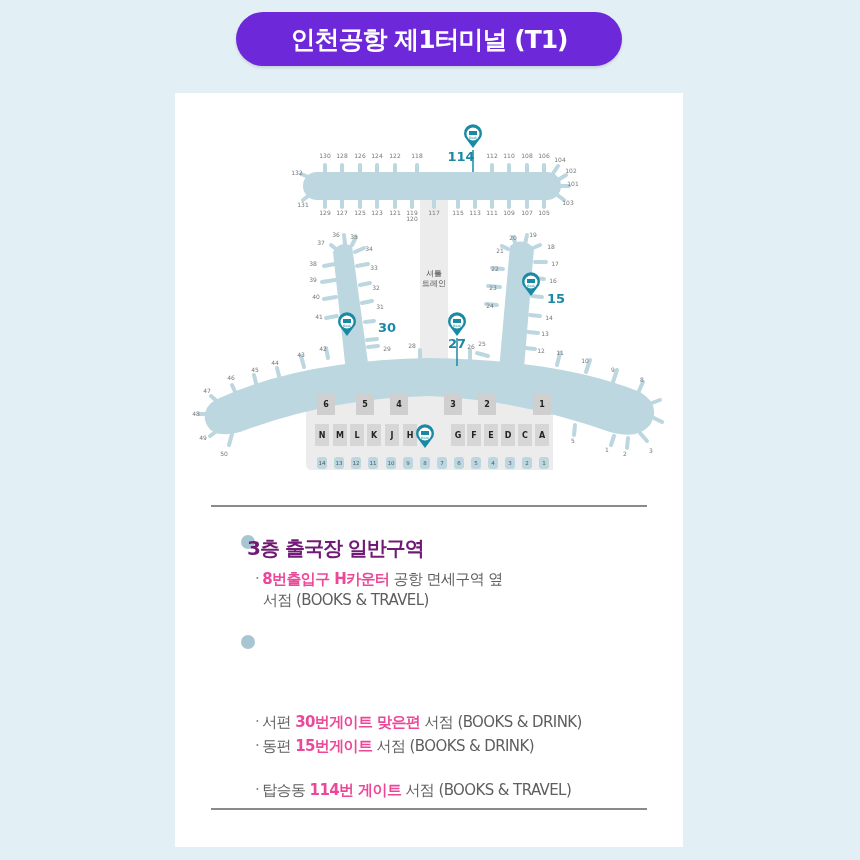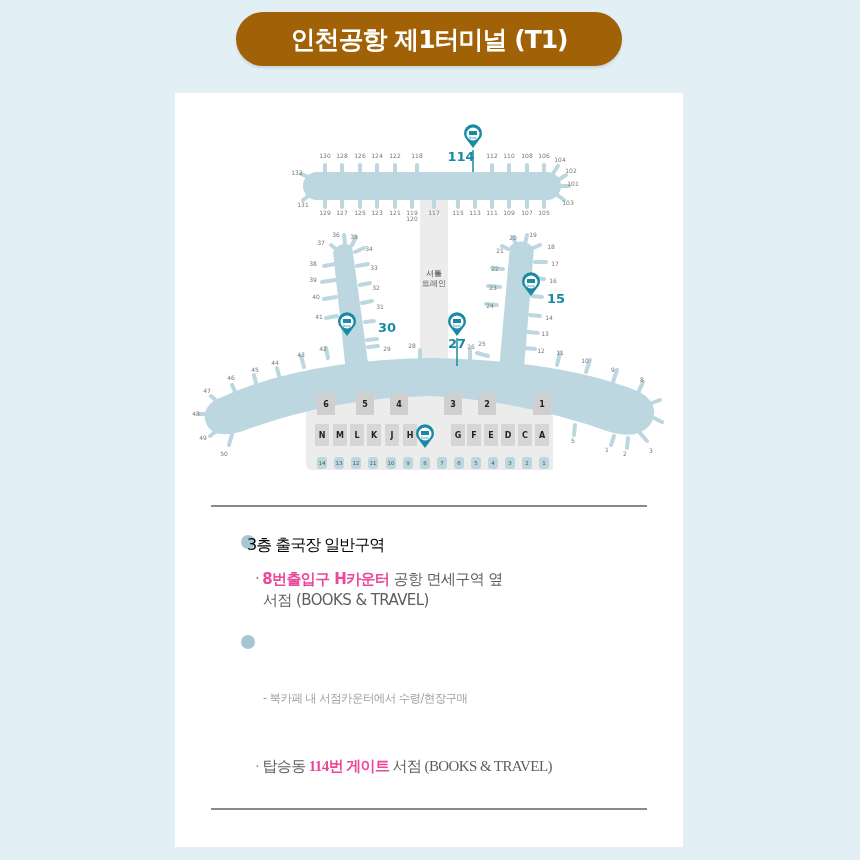--- a/index.html
+++ b/index.html
@@ -8,21 +8,21 @@
     background: #e2f0f5;
     position: relative;
     overflow: hidden;
     font-family: "DejaVu Sans", "Liberation Sans", sans-serif;
   }
   .title-pill {
     position: absolute;
     left: 236px; top: 12px;
     width: 386px; height: 54px;
     border-radius: 27px;
-    background: #a16207;
+    background: #6d28d9;
     box-shadow: 0 2px 3px rgba(0,0,0,0.12);
     color: #ffffff;
     display: flex; align-items: center; justify-content: center;
     font-size: 25px; font-weight: bold;
     letter-spacing: -1px;
   }
   .card {
     position: absolute;
     left: 175px; top: 93px;
     width: 508px; height: 754px;
@@ -30,22 +30,22 @@
   }
   .map { position: absolute; left: 0; top: 0; }
   .divider {
     position: absolute;
     left: 36px; width: 436px;
     height: 2px; background: #8a8a8a;
   }
   .section-head {
     position: absolute;
     left: 72px;
-    font-size: 16px; font-weight: normal;
-    color: #000000;
+    font-size: 20px; font-weight: bold;
+    color: #701a75;
     letter-spacing: -1px;
   }
   .section-dot {
     position: absolute;
     width: 14px; height: 14px; border-radius: 50%;
     background: #a8c6d2;
   }
   .item {
     position: absolute;
     left: 80px;
@@ -368,19 +368,24 @@
   <div class="divider" style="top:412px;"></div>
 
   <div class="section-dot" style="left:66px; top:442px;"></div>
   <div class="section-head" style="top:442px;">3층 출국장 일반구역</div>
   <div class="item" style="top:477px;">
     <span class="dot">·</span><span></span><b>8번출입구 H카운터</b><span> 공항 면세구역 옆</span>
   </div>
   <div class="item cont" style="top:498px;">서점 (BOOKS &amp; TRAVEL)</div>
 
   <div class="section-dot" style="left:66px; top:542px;"></div>
-  <div class="item sub" style="top:598px;">- 북카페 내 서점카운터에서 수령/현장구매</div>
-  <div class="item" style="top:664px;font-family:Liberation Serif, serif;">
+  <div class="item" style="top:620px;">
+    <span class="dot">·</span><span>서편 </span><b>30번게이트 맞은편</b><span> 서점 (BOOKS &amp; DRINK)</span>
+  </div>
+  <div class="item" style="top:644px;">
+    <span class="dot">·</span><span>동편 </span><b>15번게이트</b><span> 서점 (BOOKS &amp; DRINK)</span>
+  </div>
+  <div class="item" style="top:688px;">
     <span class="dot">·</span><span>탑승동 </span><b>114번 게이트</b><span> 서점 (BOOKS &amp; TRAVEL)</span>
   </div>
 
   <div class="divider" style="top:715px;"></div>
 </div>
 
 </body></html>

